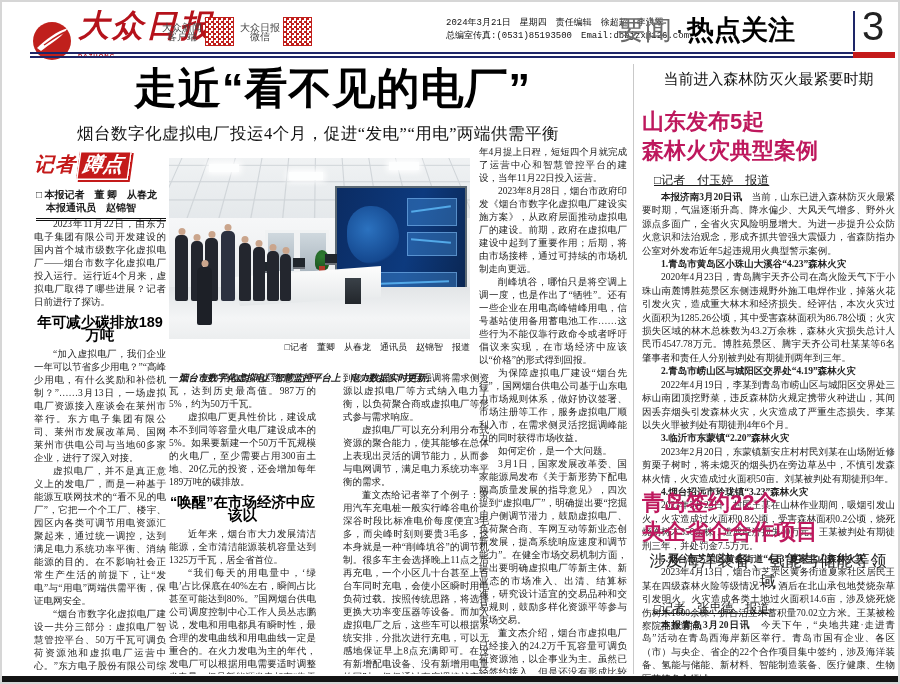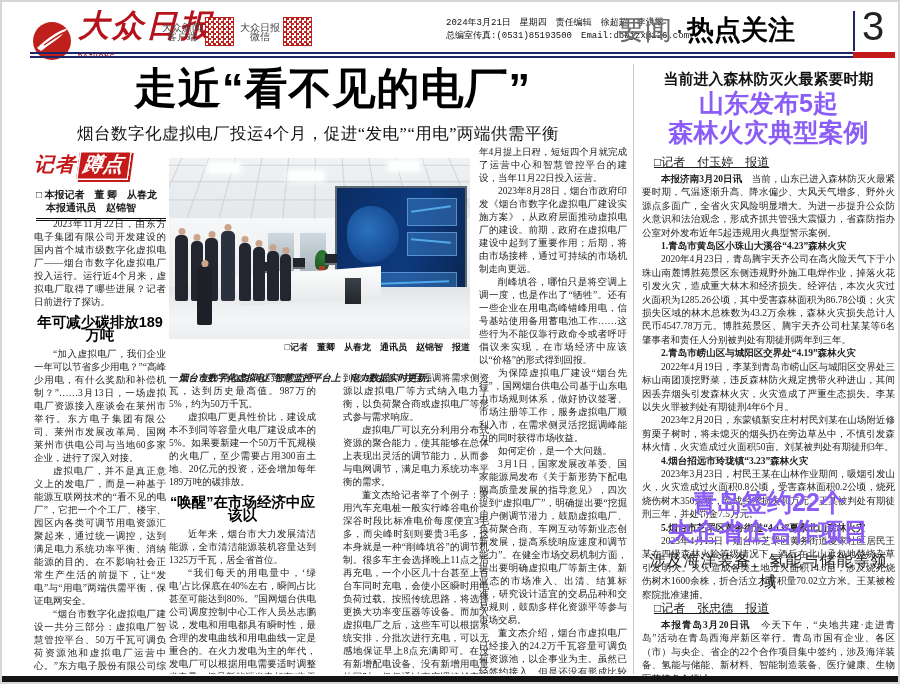--- a/index.html
+++ b/index.html
@@ -38,21 +38,21 @@
   .byline-box div:last-child{text-indent:1em;}
   .news-col{position:absolute;font-size:9.5px;line-height:13px;text-align:justify;overflow:hidden;color:#222;}
   .news-col p{margin:0;text-indent:2em;}
   .news-col p.noindent{text-indent:0;}
   .sub-head{font-family:"Liberation Sans",sans-serif;font-weight:900;font-size:14.5px;text-align:center;
             margin:7px 0 6px;color:#000;}
   #col1{left:32px;top:216px;width:132px;height:456px;}
   #col2{left:167px;top:370px;width:147px;height:302px;}
   #col3{left:322px;top:370px;width:146px;height:302px;margin-left:19px;}
   #col4{left:477px;top:144px;width:148px;height:528px;}
-  .cap-credit{position:absolute;left:167px;top:339px;width:301px;font-size:9px;font-weight:bold;text-align:right;}
+  .cap-credit{position:absolute;left:167px;top:339px;width:301px;font-size:9px;font-weight:normal;text-align:right;}
   .cap-text{position:absolute;left:167px;top:370px;width:301px;font-size:9.5px;font-weight:bold;font-style:italic;padding-left:10px;}
   
   .photo{position:absolute;left:167px;top:156px;width:301px;height:181px;overflow:hidden;background:#e9ecee;}
   .ph-ceiling{position:absolute;left:-10px;top:-8px;right:-10px;height:72px;background:
       repeating-linear-gradient(90deg,#cfd4d8 0 1px,transparent 1px 26px),
       repeating-linear-gradient(180deg,#cfd4d8 0 1px,transparent 1px 16px),
       linear-gradient(#f2f4f5,#e3e7ea);transform:perspective(160px) rotateX(28deg);transform-origin:top;}
   .ph-light{position:absolute;background:#fdfefe;box-shadow:0 0 6px 2px #fff;}
   .ph-wall{position:absolute;left:0;top:60px;right:0;height:75px;background:linear-gradient(#f6f7f8,#e8eaec);}
   .ph-window{position:absolute;top:72px;width:26px;height:38px;background:linear-gradient(#cfd8de,#aab6bf);border:3px solid #f0f2f3;}
@@ -68,22 +68,22 @@
   .ph-monitor{position:absolute;width:12px;height:9px;background:#20262c;border-bottom:2px solid #6b7077;}
   .ph-server{position:absolute;left:176px;top:120px;width:16px;height:26px;background:linear-gradient(#3a4148,#22262b);}
   .person{position:absolute;bottom:38px;background:#23262e;border-radius:5px 5px 2px 2px;}
   .person::before{content:"";position:absolute;left:50%;top:-7px;transform:translateX(-50%);
                   width:7px;height:7px;border-radius:50%;background:#caa58c;}
   
   .v-rule{position:absolute;left:631px;top:62px;width:1px;height:610px;background:#c9c9c9;}
   .side{position:absolute;left:640px;width:253px;}
   #forest{top:64px;height:400px;}
   #qingdao{top:486px;height:190px;overflow:hidden;}
-  .kicker{text-align:center;font-size:15px;font-weight:700;color:#111;margin:4px 0 0;}
-  .side-headline{text-align:center;font-family:"Liberation Sans",sans-serif;font-weight:900;font-size:25px;line-height:29px;color:#8b5cf6;}
+  .kicker{text-align:center;font-size:15px;font-weight:400;color:#111;margin:4px 0 18px;}
+  .side-headline{text-align:left;font-family:"Liberation Sans",sans-serif;font-weight:900;font-size:22px;line-height:29px;color:#be185d;}
   .side-subtitle{text-align:center;font-size:16px;color:#222;margin-top:5px;letter-spacing:1px;}
   .side-byline{font-size:12px;margin:7px 0 2px;text-indent:1em;text-decoration:underline;}
   .side-body{font-size:9.5px;line-height:13.4px;text-align:justify;color:#222;overflow:hidden;}
   .side-body p{margin:0;text-indent:2em;}
   .side-body p.bold{font-weight:bold;}
   .side-body b{font-weight:bold;}
   .bottom-rule{position:absolute;left:0;right:0;bottom:0;height:6px;background:#141414;}
 </style>
 </head>
 <body>
@@ -210,20 +210,21 @@
     <div class="kicker">当前进入森林防灭火最紧要时期</div>
     <div class="side-headline">山东发布5起</div>
     <div class="side-headline">森林火灾典型案例</div>
     <div class="side-byline">□记者　付玉婷　报道</div>
     <div class="side-body">
         <p class=""><b>本报济南3月20日讯　</b>当前，山东已进入森林防灭火最紧要时期，气温逐渐升高、降水偏少、大风天气增多、野外火源点多面广，全省火灾风险明显增大。为进一步提升公众防火意识和法治观念，形成齐抓共管强大震慑力，省森防指办公室对外发布近年5起违规用火典型警示案例。</p>
         <p class="bold">1.青岛市黄岛区小珠山大溪谷“4.23”森林火灾</p>
         <p class="">2020年4月23日，青岛腾宇天齐公司在高火险天气下于小珠山南麓博胜苑景区东侧违规野外施工电焊作业，掉落火花引发火灾，造成重大林木和经济损失。经评估，本次火灾过火面积为1285.26公顷，其中受害森林面积为86.78公顷；火灾损失区域的林木总株数为43.2万余株，森林火灾损失总计人民币4547.78万元。博胜苑景区、腾宇天齐公司杜某某等6名肇事者和责任人分别被判处有期徒刑两年到三年。</p>
         <p class="bold">2.青岛市崂山区与城阳区交界处“4.19”森林火灾</p>
         <p class="">2022年4月19日，李某到青岛市崂山区与城阳区交界处三标山南团顶挖野菜，违反森林防火规定携带火种进山，其间因丢弃烟头引发森林火灾，火灾造成了严重生态损失。李某以失火罪被判处有期徒刑4年6个月。</p>
+        <p class="bold">3.临沂市东蒙镇“2.20”森林火灾</p>
         <p class="">2023年2月20日，东蒙镇新安庄村村民刘某在山场附近修剪栗子树时，将未熄灭的烟头扔在旁边草丛中，不慎引发森林火情，火灾造成过火面积50亩。刘某被判处有期徒刑3年。</p>
         <p class="bold">4.烟台招远市玲珑镇“3.23”森林火灾</p>
         <p class="">2023年3月23日，村民王某在山林作业期间，吸烟引发山火，火灾造成过火面积0.8公顷，受害森林面积0.2公顷，烧死烧伤树木350余株，造成经济损失40万元。王某被判处有期徒刑三年，并处罚金7.5万元。</p>
         <p class="bold">5.烟台市芝罘区黄务街道“4.13”夏家北山森林火灾</p>
         <p class="">2023年4月13日，烟台市芝罘区黄务街道夏家社区居民王某在四级森林火险等级情况下，酒后在北山承包地焚烧杂草引发明火。火灾造成各类土地过火面积14.6亩，涉及烧死烧伤树木1600余株，折合活立木蓄积量70.02立方米。王某被检察院批准逮捕。</p>
       </div>
   </div>
 
   <div id="qingdao" class="side">
     <div class="side-headline">青岛签约22个</div>

